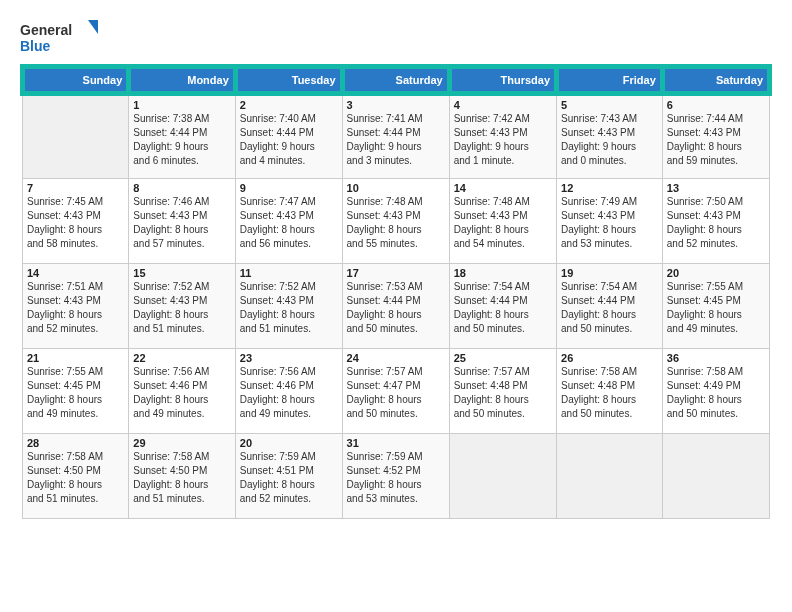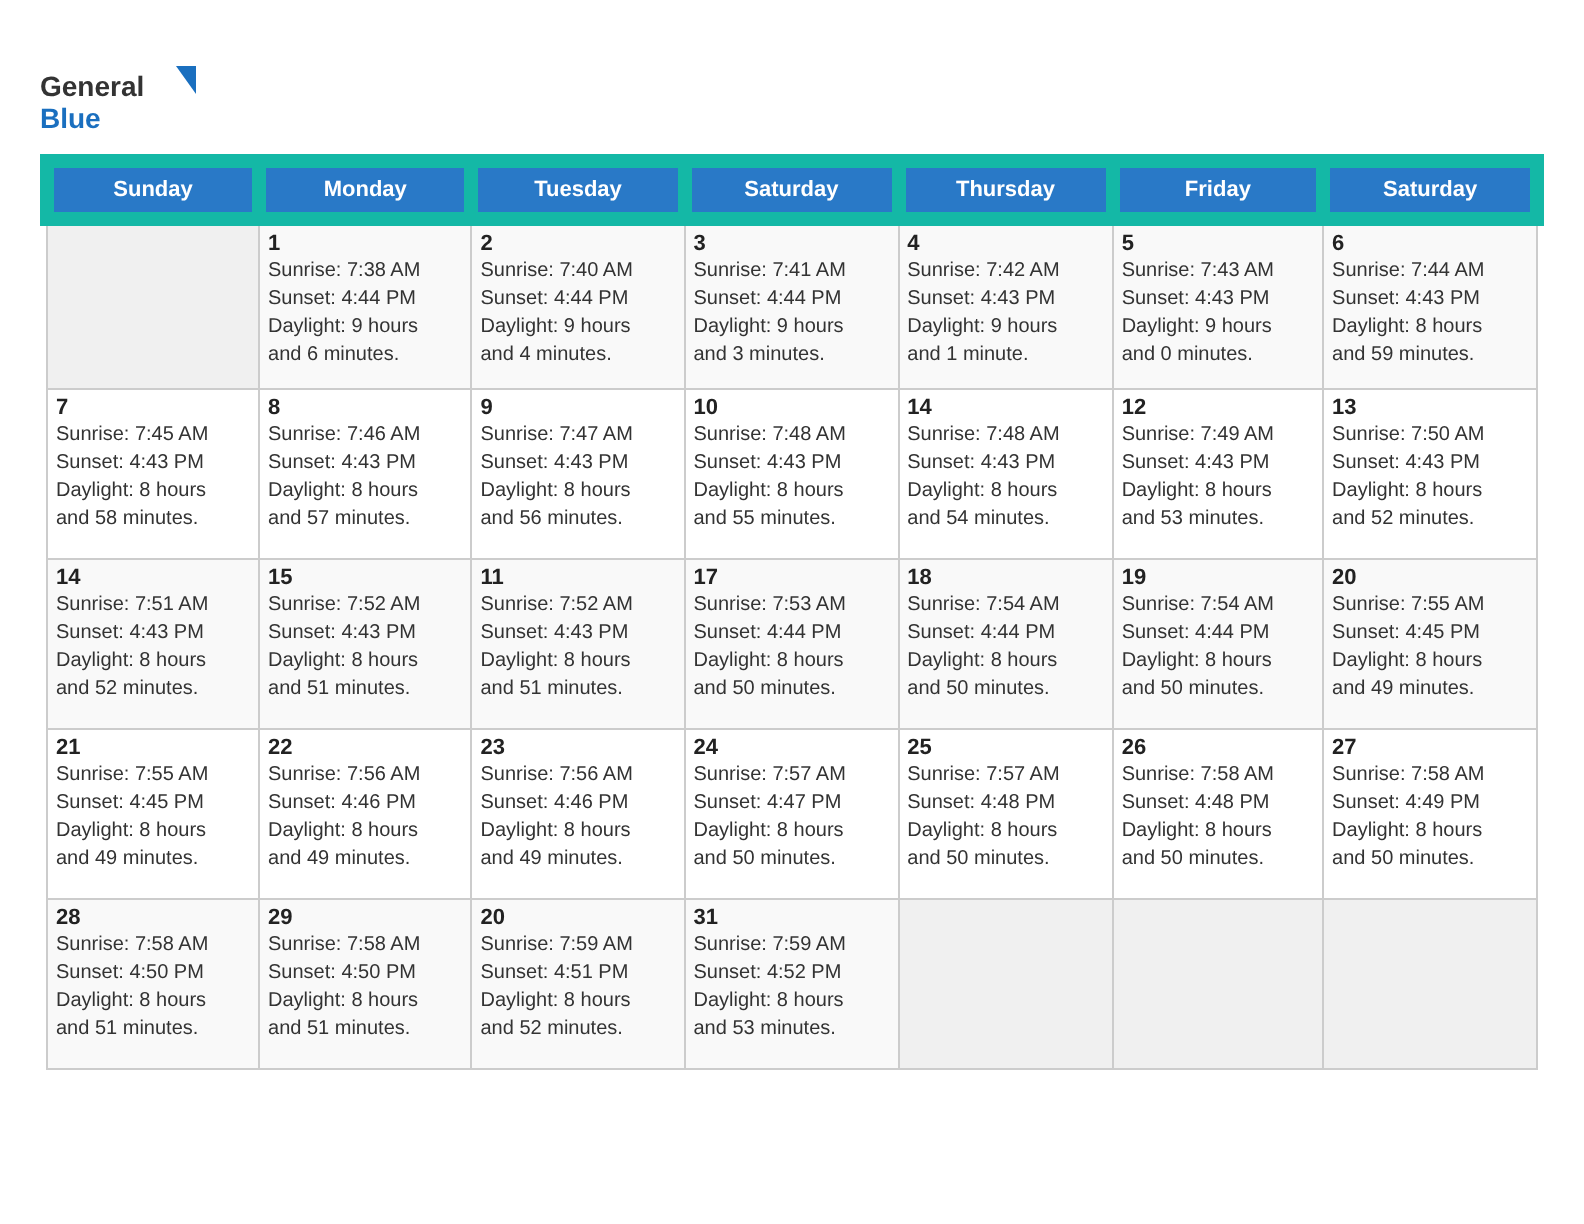--- a/index.html
+++ b/index.html
@@ -19,21 +19,20 @@
     .header {
       display: flex;
       align-items: flex-start;
       justify-content: space-between;
       margin-bottom: 8px;
     }
     .logo {
       display: flex;
       align-items: center;
       gap: 0;
-      margin-top: 13px;
     }
     .title-area {
       text-align: right;
     }
     .month-title {
       font-size: 30px;
       font-weight: bold;
       color: #222;
       line-height: 1.1;
     }
@@ -43,24 +42,24 @@
     }
     .calendar {
       width: 100%;
       border-collapse: collapse;
       font-size: 9.5px;
     }
     .calendar thead th {
       background: #2979c7;
       color: #fff;
       padding: 5px 4px;
-      text-align: center;
+      text-align: right;
       font-size: 11px;
       font-weight: 600;
-      border: 7px solid #14b8a6;
+      border: 5px solid #14b8a6;
     }
     .calendar tbody td {
       vertical-align: top;
       border: 1px solid #ccc;
       padding: 3px 4px;
       width: 113px;
       min-height: 72px;
       height: 85px;
       background: #fff;
     }
@@ -223,21 +222,21 @@
           </td>
           <td>
             <span class="day-number">25</span>
             <div class="day-info">Sunrise: 7:57 AM<br>Sunset: 4:48 PM<br>Daylight: 8 hours<br>and 50 minutes.</div>
           </td>
           <td>
             <span class="day-number">26</span>
             <div class="day-info">Sunrise: 7:58 AM<br>Sunset: 4:48 PM<br>Daylight: 8 hours<br>and 50 minutes.</div>
           </td>
           <td>
-            <span class="day-number">27</span>
+            <span class="day-number">36</span>
             <div class="day-info">Sunrise: 7:58 AM<br>Sunset: 4:49 PM<br>Daylight: 8 hours<br>and 50 minutes.</div>
           </td>
         </tr>
         <tr>
           <td>
             <span class="day-number">28</span>
             <div class="day-info">Sunrise: 7:58 AM<br>Sunset: 4:50 PM<br>Daylight: 8 hours<br>and 51 minutes.</div>
           </td>
           <td>
             <span class="day-number">29</span>

